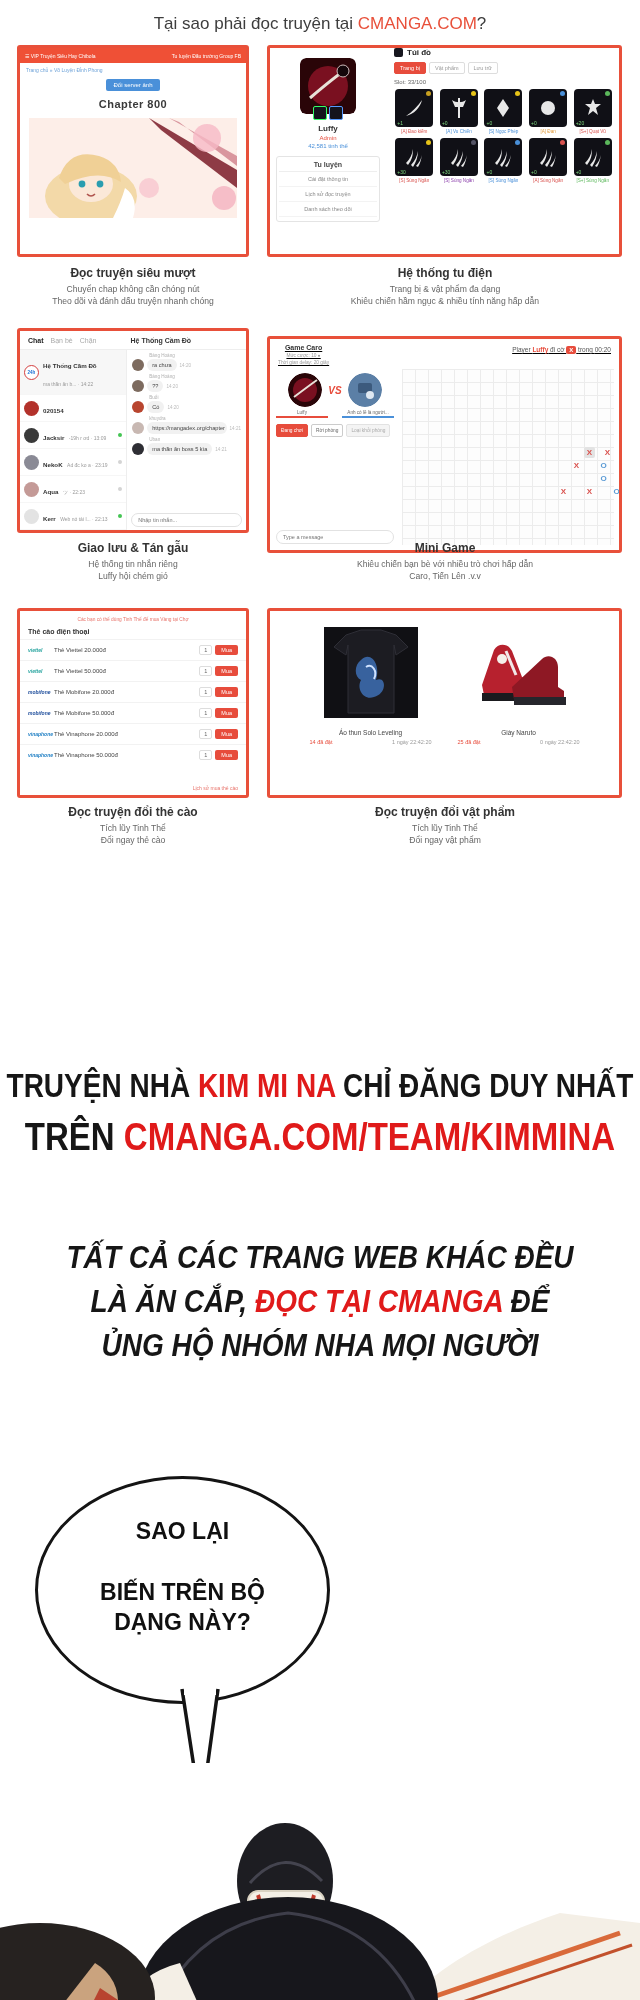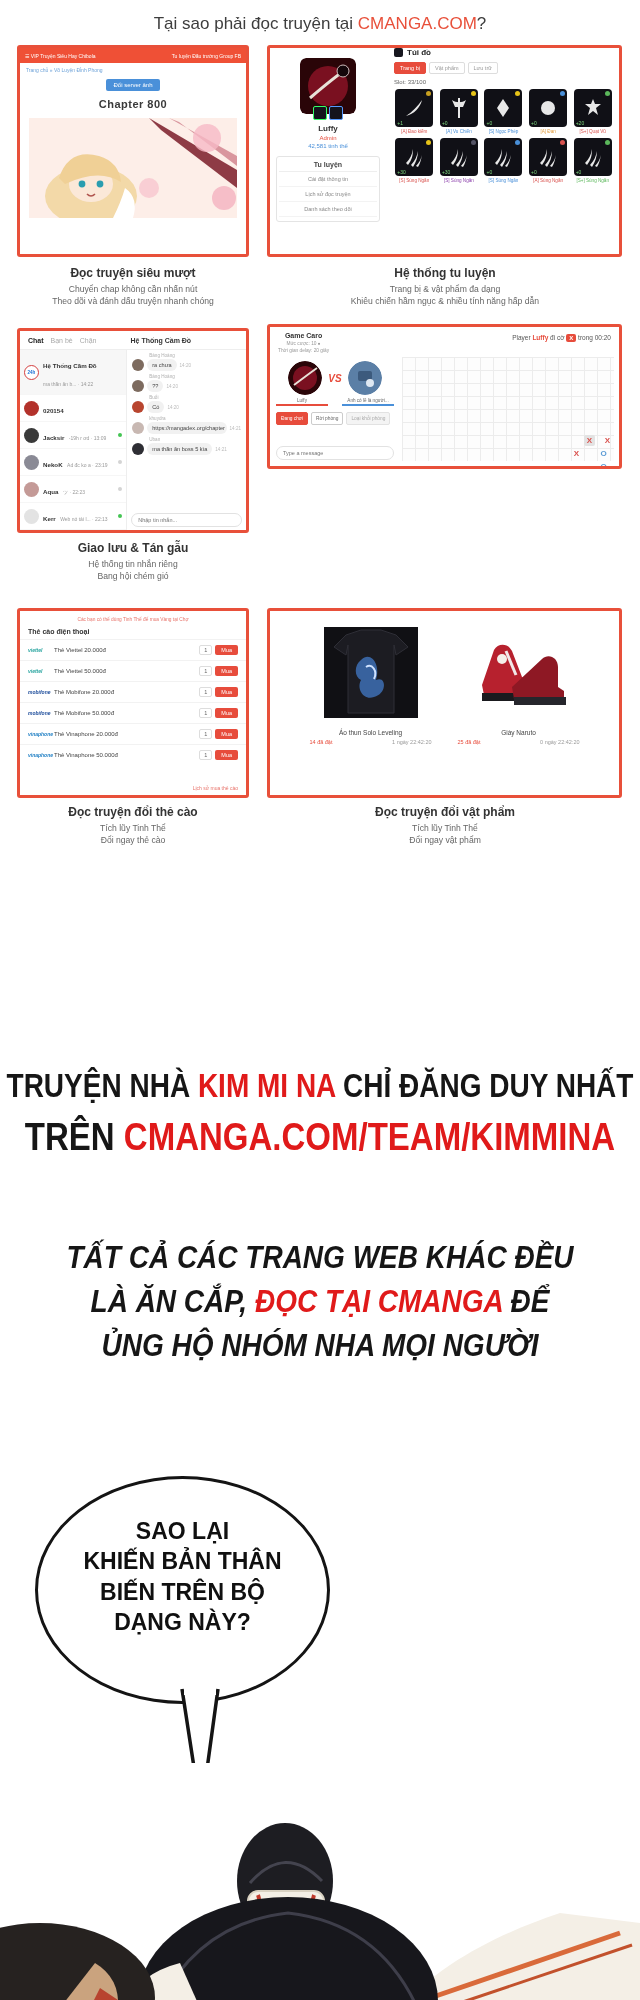--- a/index.html
+++ b/index.html
@@ -417,21 +417,21 @@
               </div>
             </div>
           </div>
         <div class="chat-input">
           <input type="text" placeholder="Nhập tin nhắn..." style="">
         </div>
       </div>
     </div>
   </div>
 
-  <div class="panel" style="left:267px;top:316px;width:355px;height:145px;">
+  <div class="panel" style="left:267px;top:328px;width:355px;height:217px;text-decoration:underline;">
     <div class="g-top">
       <div>
         <div class="g-title">Game Caro</div>
         <div class="g-sub">Mức cược: 10 ●</div>
         <div class="g-sub">Thời gian delay: 20 giây</div>
       </div>
       <div class="g-status">
         <span>Player </span><span class="pl">Luffy</span><span> đi cờ </span>
         <span class="g-mark">X</span>
         <span> trong </span><span>00:20</span>
@@ -557,29 +557,33 @@
         <div class="prod-meta">
           <span class="prod-orders">25 đã đặt</span>
           <span class="prod-time">0 ngày 22:42:20</span>
         </div>
       </div>
     </div>
   </div>
 
   <div class="caption" style="left:-17px;top:258px;width:300px;">
     <div class="cap-title">Đọc truyện siêu mượt</div>
-    <div class="cap-line"><span>Chuyển chap không cần nhấn nút</span><br><span>Theo dõi và đánh dấu truyện nhanh chóng</span></div>
+    <div class="cap-line"><span>Chuyển chap không cần chóng nút</span><br><span>Theo dõi và đánh dấu truyện nhanh chóng</span></div>
   </div>
   <div class="caption" style="left:275px;top:258px;width:340px;">
-    <div class="cap-title">Hệ thống tu luyện</div>
+    <div class="cap-title">Hệ thống tu điện</div>
     <div class="cap-line"><span>Trang bị &amp; vật phẩm đa dạng</span><br><span>Khiêu chiến hầm ngục &amp; nhiều tính năng hấp dẫn</span></div>
   </div>
   <div class="caption" style="left:-17px;top:533px;width:300px;">
     <div class="cap-title">Giao lưu &amp; Tán gẫu</div>
-    <div class="cap-line"><span>Hệ thống tin nhắn riêng</span><br><span>Bang hội chém gió</span></div>
+    <div class="cap-line"><span>Hệ thống tin nhắn riêng</span><br><span>Luffy hội chém gió</span></div>
+  </div>
+  <div class="caption" style="left:275px;top:533px;width:340px;">
+    <div class="cap-title">Mini Game</div>
+    <div class="cap-line"><span>Khiêu chiến bạn bè với nhiều trò chơi hấp dẫn</span><br><span>Caro, Tiến Lên .v.v</span></div>
   </div>
   <div class="caption" style="left:-17px;top:797px;width:300px;">
     <div class="cap-title">Đọc truyện đổi thẻ cào</div>
     <div class="cap-line"><span>Tích lũy Tinh Thể</span><br><span>Đổi ngay thẻ cào</span></div>
   </div>
   <div class="caption" style="left:275px;top:797px;width:340px;">
     <div class="cap-title">Đọc truyện đổi vật phẩm</div>
     <div class="cap-line"><span>Tích lũy Tinh Thể</span><br><span>Đổi ngay vật phẩm</span></div>
   </div>
 
@@ -591,21 +595,21 @@
   <div class="abs promo promo2" style="top:1222px;">
     <div class="pl">TẤT CẢ CÁC TRANG WEB KHÁC ĐỀU</div>
     <div class="pl"><span>LÀ ĂN CẮP, </span><span class="red">ĐỌC TẠI CMANGA</span><span> ĐỂ</span></div>
     <div class="pl">ỦNG HỘ NHÓM NHA MỌI NGƯỜI</div>
   </div>
 
   <div class="abs bubble">
     <div class="bubble-ellipse"></div>
     <div class="bubble-text">
       <span>SAO LẠI</span><br>
-      <span>KHIẾN BẢN THÂN</span><br>
+      <br>
       <span>BIẾN TRÊN BỘ</span><br>
       <span>DẠNG NÀY?</span>
     </div>
   </div>
   <svg class="abs tail" viewBox="0 0 64 132">
     <path d="M14 2 L33 126 L50 2" fill="#ffffff" stroke="#141414" stroke-width="3.5" stroke-linejoin="round"></path>
     <rect x="16" y="0" width="32" height="8" fill="#ffffff"></rect>
   </svg>
 
   <svg class="abs" style="left:0;top:1755px;" width="640" height="245" viewBox="0 0 640 245">

